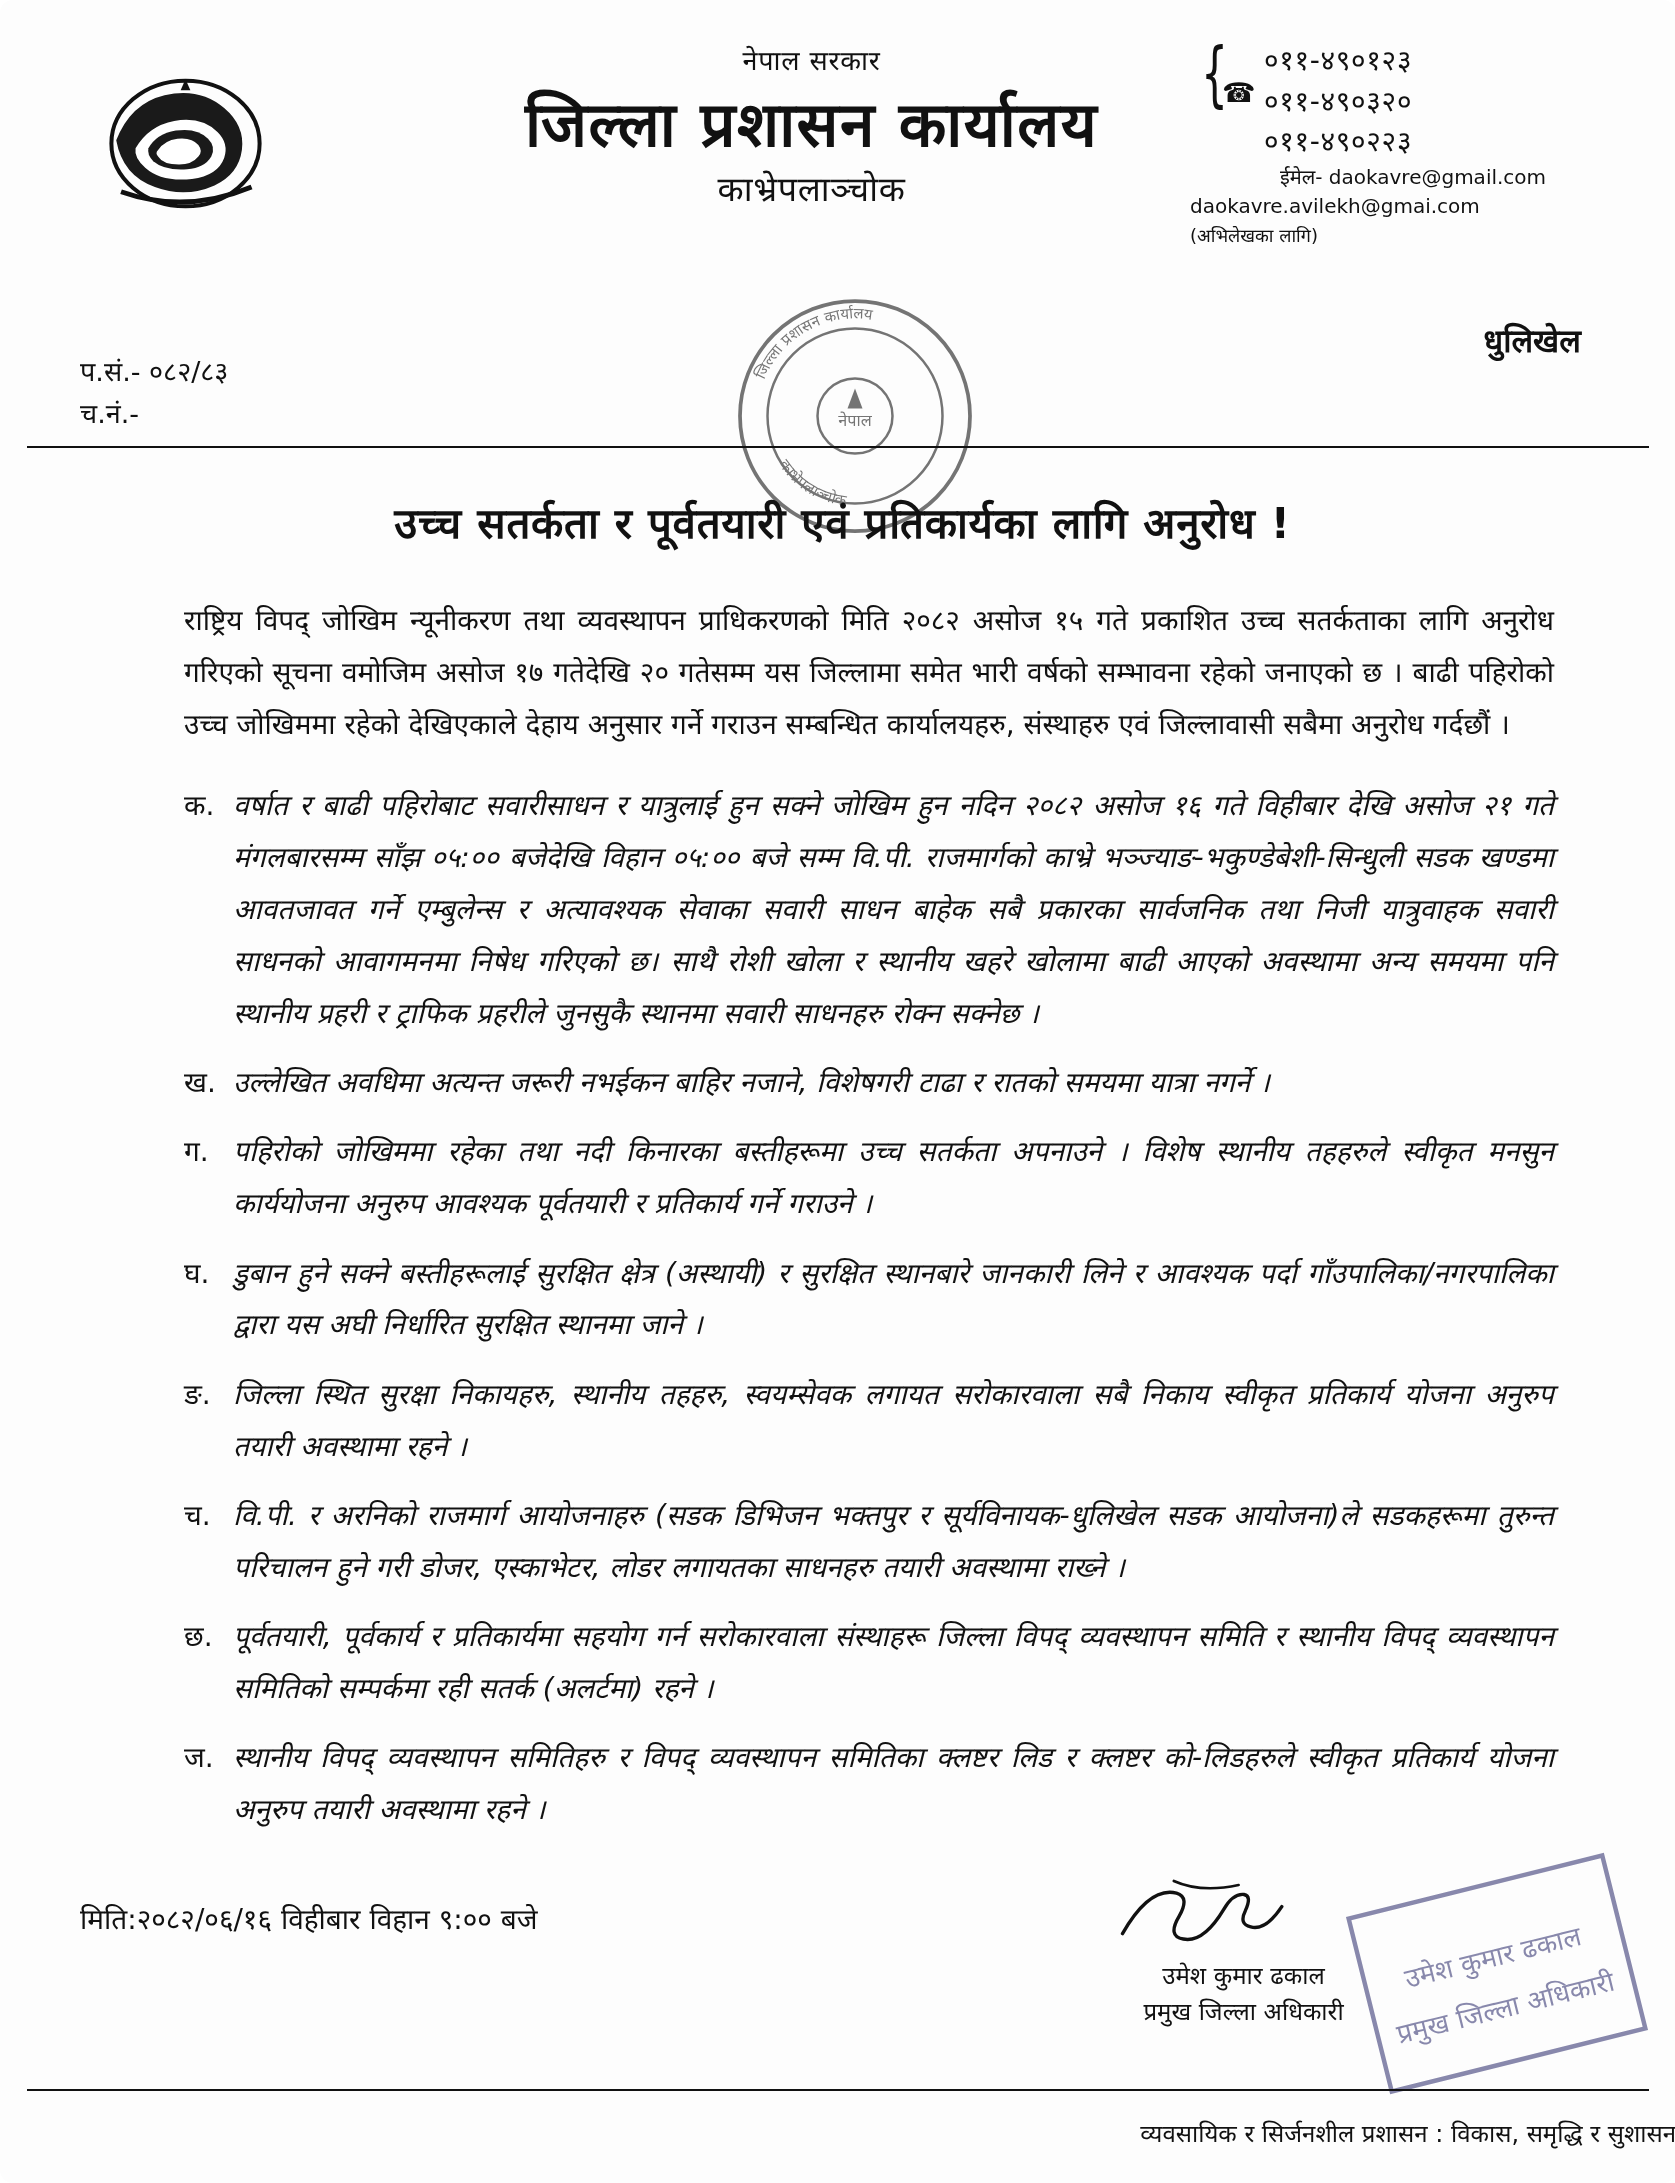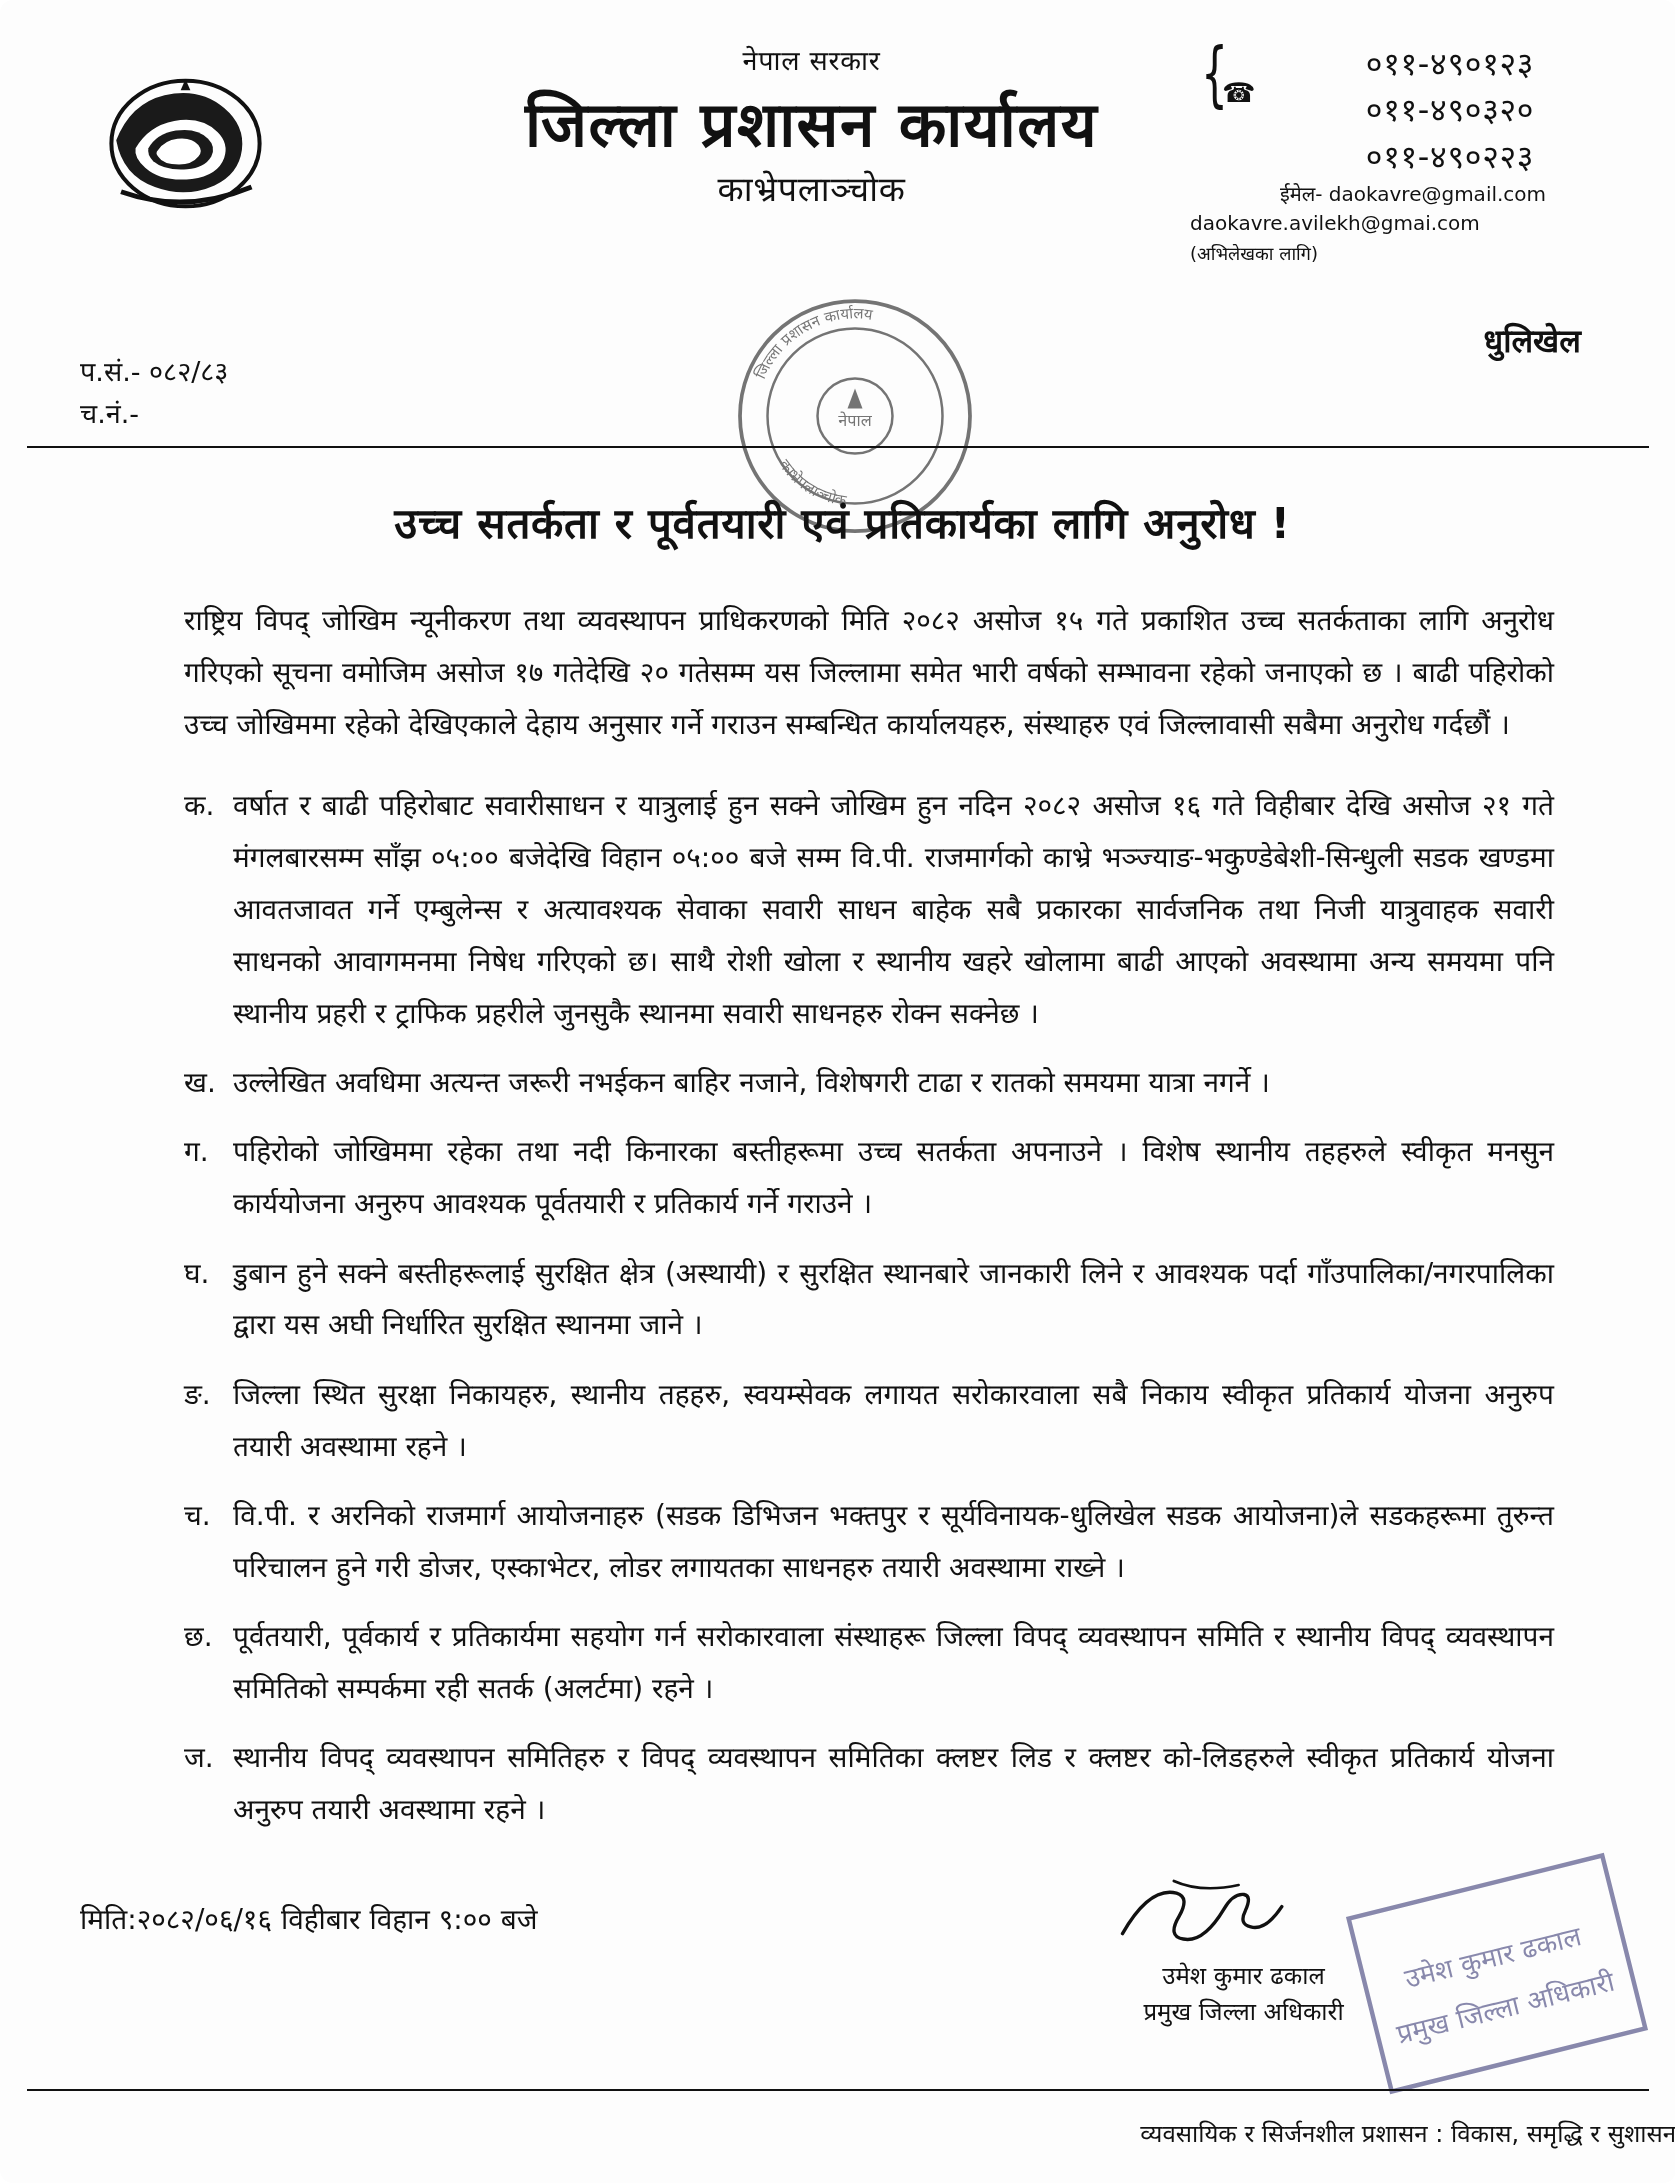--- a/index.html
+++ b/index.html
@@ -83,21 +83,21 @@
   }
   .brace {
     position: absolute;
     left: 10.8px;
     top: -2.7px;
     font-size: 71px;
     line-height: 1;
     transform: scaleX(0.6);
     transform-origin: left top;
   }
-  .phone-num { font-size: 32px; letter-spacing: 0.7px; text-align: center; }
+  .phone-num { font-size: 28px; letter-spacing: 0.7px; }
   .email-row {
     font-size: 20px;
     white-space: nowrap;
     text-align: center;
   }
   .email-label { font-size: 20px; }
   .email-val { font-size: 20px; }
   .email-row2 { margin-left: 0px; font-size: 20px; }
   .email-note { font-size: 18px; margin-top: 2.7px; }
 
@@ -166,20 +166,21 @@
     line-height: 1.85;
     margin-bottom: 17.6px;
   }
   .clause-label {
     flex: 0 0 49px;
     white-space: nowrap;
   }
   .clause-text {
     flex: 1 1 auto;
     text-align: justify;
+    font-style: italic;
   }
 
   
   .date-line {
     position: absolute;
     left: 80px;
     top: 1899px;
     font-size: 28px;
   }
   .sign-block {

